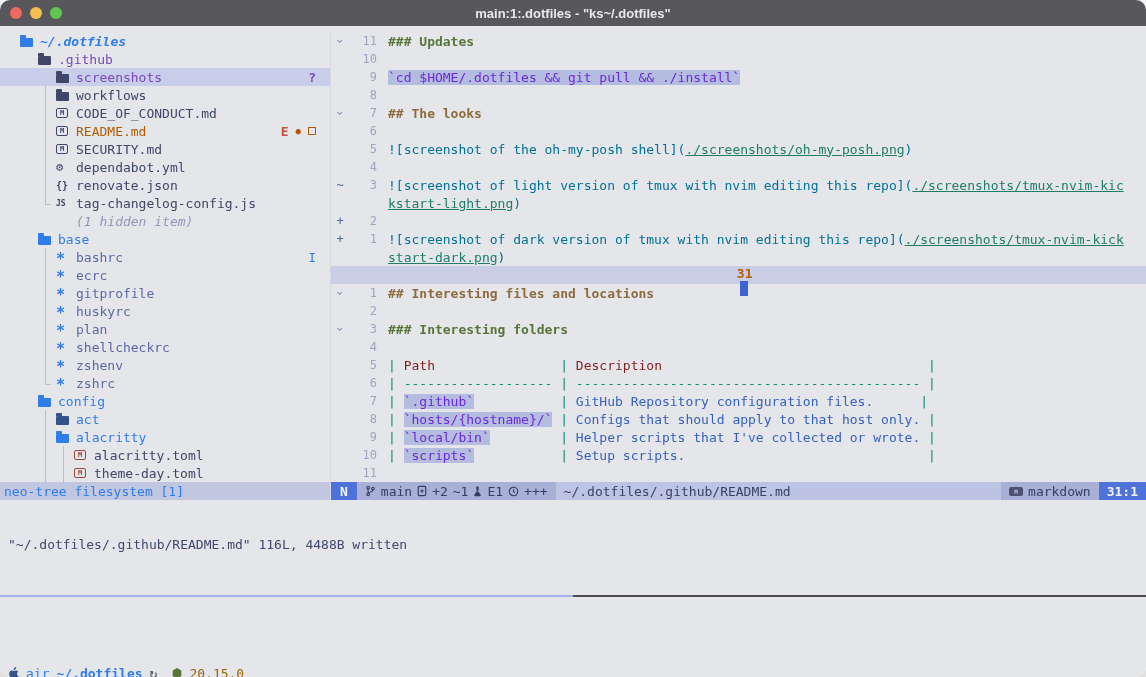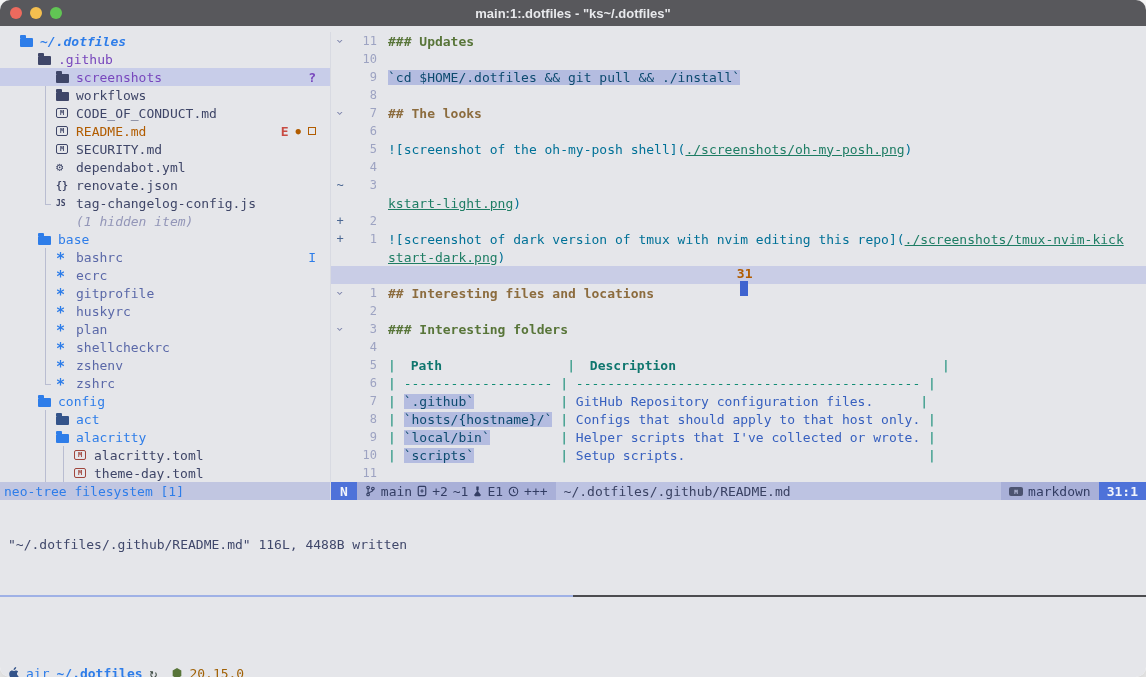--- a/index.html
+++ b/index.html
@@ -72,24 +72,24 @@
   .num.cur { color:#b15c00; font-weight:bold; font-size:13px; }
   .etext { padding-left:11px; white-space:pre; display:flex; align-items:center; }
   .cursor-block { width:8px; height:15px; background:#3e63cf; display:inline-block; }
 
   .c-h3 { color:#587539; font-weight:bold; }
   .c-h2 { color:#8c6c3e; font-weight:bold; }
   .c-txt { color:#007197; }
   .c-link { color:#1e7d64; text-decoration:underline; }
   .c-pipe { color:#118c74; }
   .c-sep { color:#118c74; }
-  .c-th { color:#0f766e; font-weight:bold;margin-left:7px; }
+  .c-th { color:#7f1d1d; font-weight:normal; }
   .c-td { color:#3760bf; }
   .c-plain { color:#3760bf; }
-  .c-mdcode { color:#0c4a6e; background:#b4bce0; }
+  .c-mdcode { color:#6d28d9; background:#b4bce0; }
 
   
   .statusline { height:18px; display:flex; align-items:stretch; font-size:13px; }
   .seg { display:flex; align-items:center; gap:5px; padding:0 8px; white-space:pre; }
   .seg.a { background:#4e72d9; color:#f2f4fb; font-weight:bold; padding:0 9px; }
   .seg.b { background:#a9b0d8; color:#333d63; }
   .seg.c { background:#bdc3e2; color:#3a4263; flex:1; }
   .seg.z { background:#4e72d9; color:#f2f4fb; font-weight:bold; }
   .sic { display:inline-flex; align-items:center; }
   .ftico { width:14px; height:9px; background:#4c5370; border-radius:2px; color:#bdc3e2;
@@ -198,20 +198,21 @@
               <span class="etext"><span class="c-txt">![screenshot of the oh-my-posh shell](</span><span class="c-link">./screenshots/oh-my-posh.png</span><span class="c-txt">)</span></span>
             </div>
             <div class="eline">
               <span class="gut1"></span>
               <span class="num">4</span>
               <span class="etext"></span>
             </div>
             <div class="eline">
               <span class="gut1">~</span>
               <span class="num">3</span>
+              <span class="etext"><span class="c-txt">![screenshot of light version of tmux with nvim editing this repo](</span><span class="c-link">./screenshots/tmux-nvim-kic</span></span>
             </div>
             <div class="eline">
               <span class="gut1"></span>
               <span class="num"></span>
               <span class="etext"><span class="c-link">kstart-light.png</span><span class="c-txt">)</span></span>
             </div>
             <div class="eline">
               <span class="gut1">+</span>
               <span class="num">2</span>
               <span class="etext"></span>

